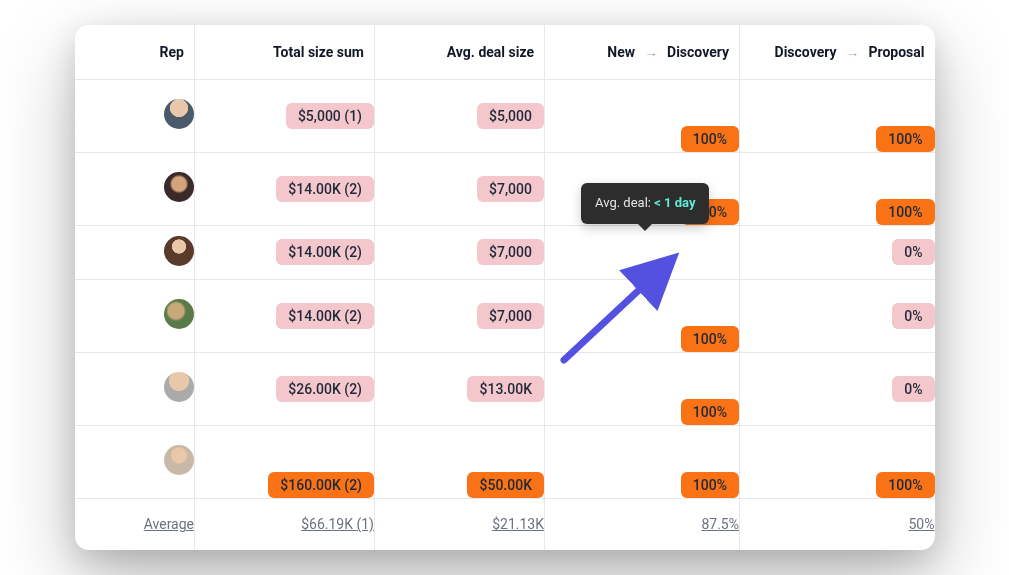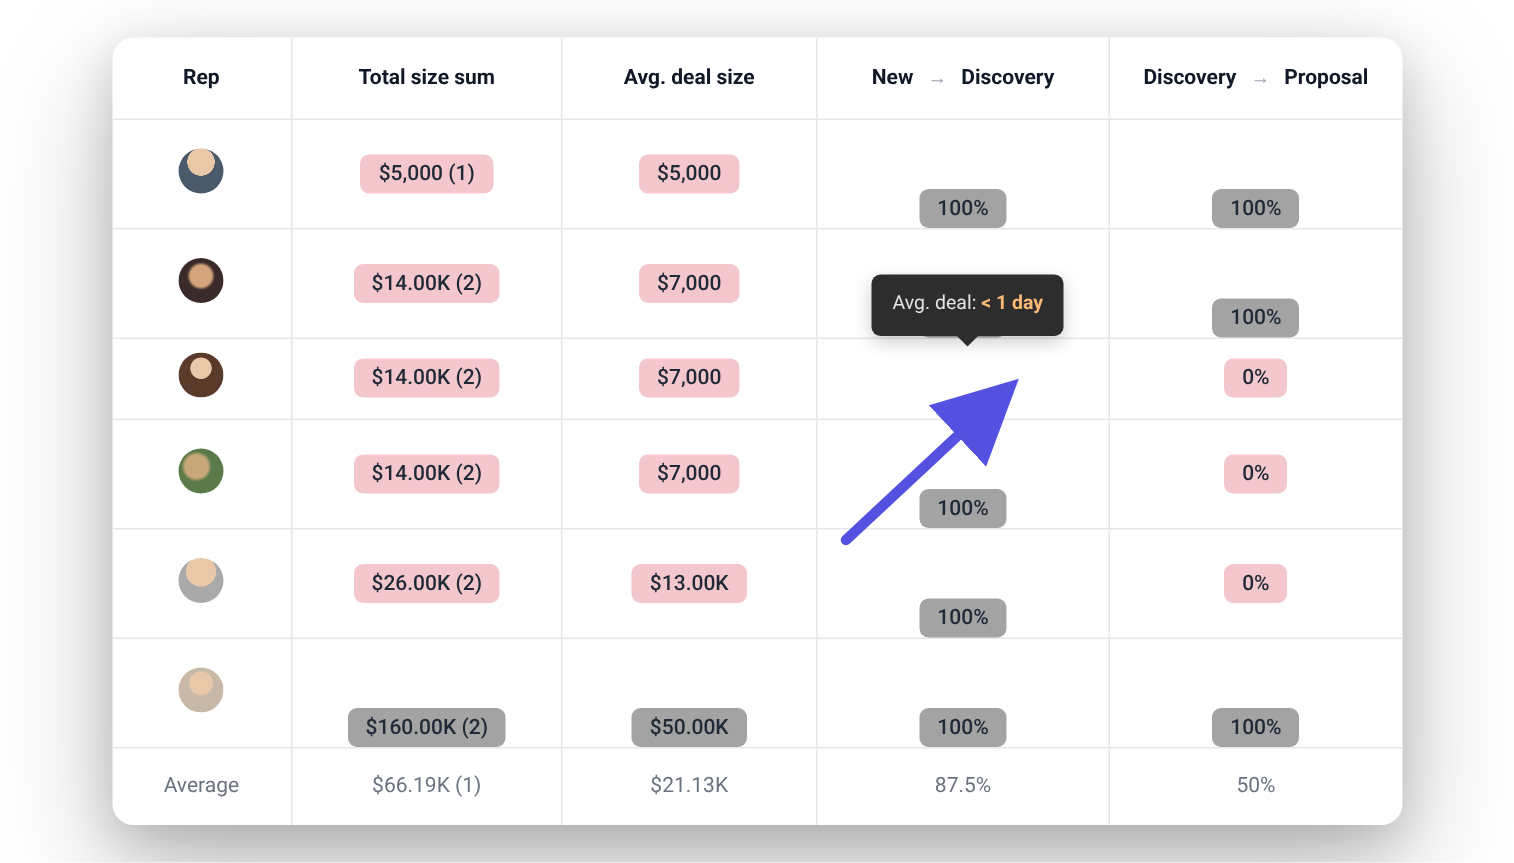--- a/index.html
+++ b/index.html
@@ -19,21 +19,21 @@
       border-radius: 14px;
       box-shadow: 0 30px 80px rgba(0,0,0,0.25), 0 10px 30px rgba(0,0,0,0.15);
       overflow: hidden;
     }
     table {
       width: 100%;
       border-collapse: collapse;
     }
     th, td {
       border: 1px solid #e5e7eb;
-      text-align: center;
+      text-align: right;
       vertical-align: middle;
       height: 54px;
       font-size: 14px;
       color: #1f2937;
     }
     th {
       font-weight: 700;
       color: #111827;
       font-size: 14px;
       padding: 14px 10px;
@@ -61,39 +61,40 @@
     }
     .pill {
       display: inline-block;
       padding: 5px 12px;
       border-radius: 6px;
       font-size: 14px;
       font-weight: 500;
       color: #1f2937;
     }
     .pill-red { background: #f4c7cd; }
-    .pill-green { background: #a3a3a3; margin-top: 46px; }
+    .pill-green { background: #f97316; margin-top: 46px; }
     .footer-row td {
       color: #6b7280;
       font-weight: 400;
       font-size: 14px;
       height: 52px;
+      text-decoration: underline;
     }
     .tooltip {
       position: absolute;
       background: #2d2d2d;
       color: #e5e5e5;
       font-size: 13px;
       line-height: 1.6;
       padding: 10px 14px;
       border-radius: 6px;
       white-space: nowrap;
       box-shadow: 0 4px 12px rgba(0,0,0,0.2);
     }
-    .tooltip b { color: #fdba74; font-weight: 700; }
+    .tooltip b { color: #5eead4; font-weight: 700; }
     .tooltip::after {
       content: "";
       position: absolute;
       left: 50%;
       bottom: -7px;
       margin-left: -7px;
       border-width: 7px 7px 0 7px;
       border-style: solid;
       border-color: #2d2d2d transparent transparent transparent;
     }

